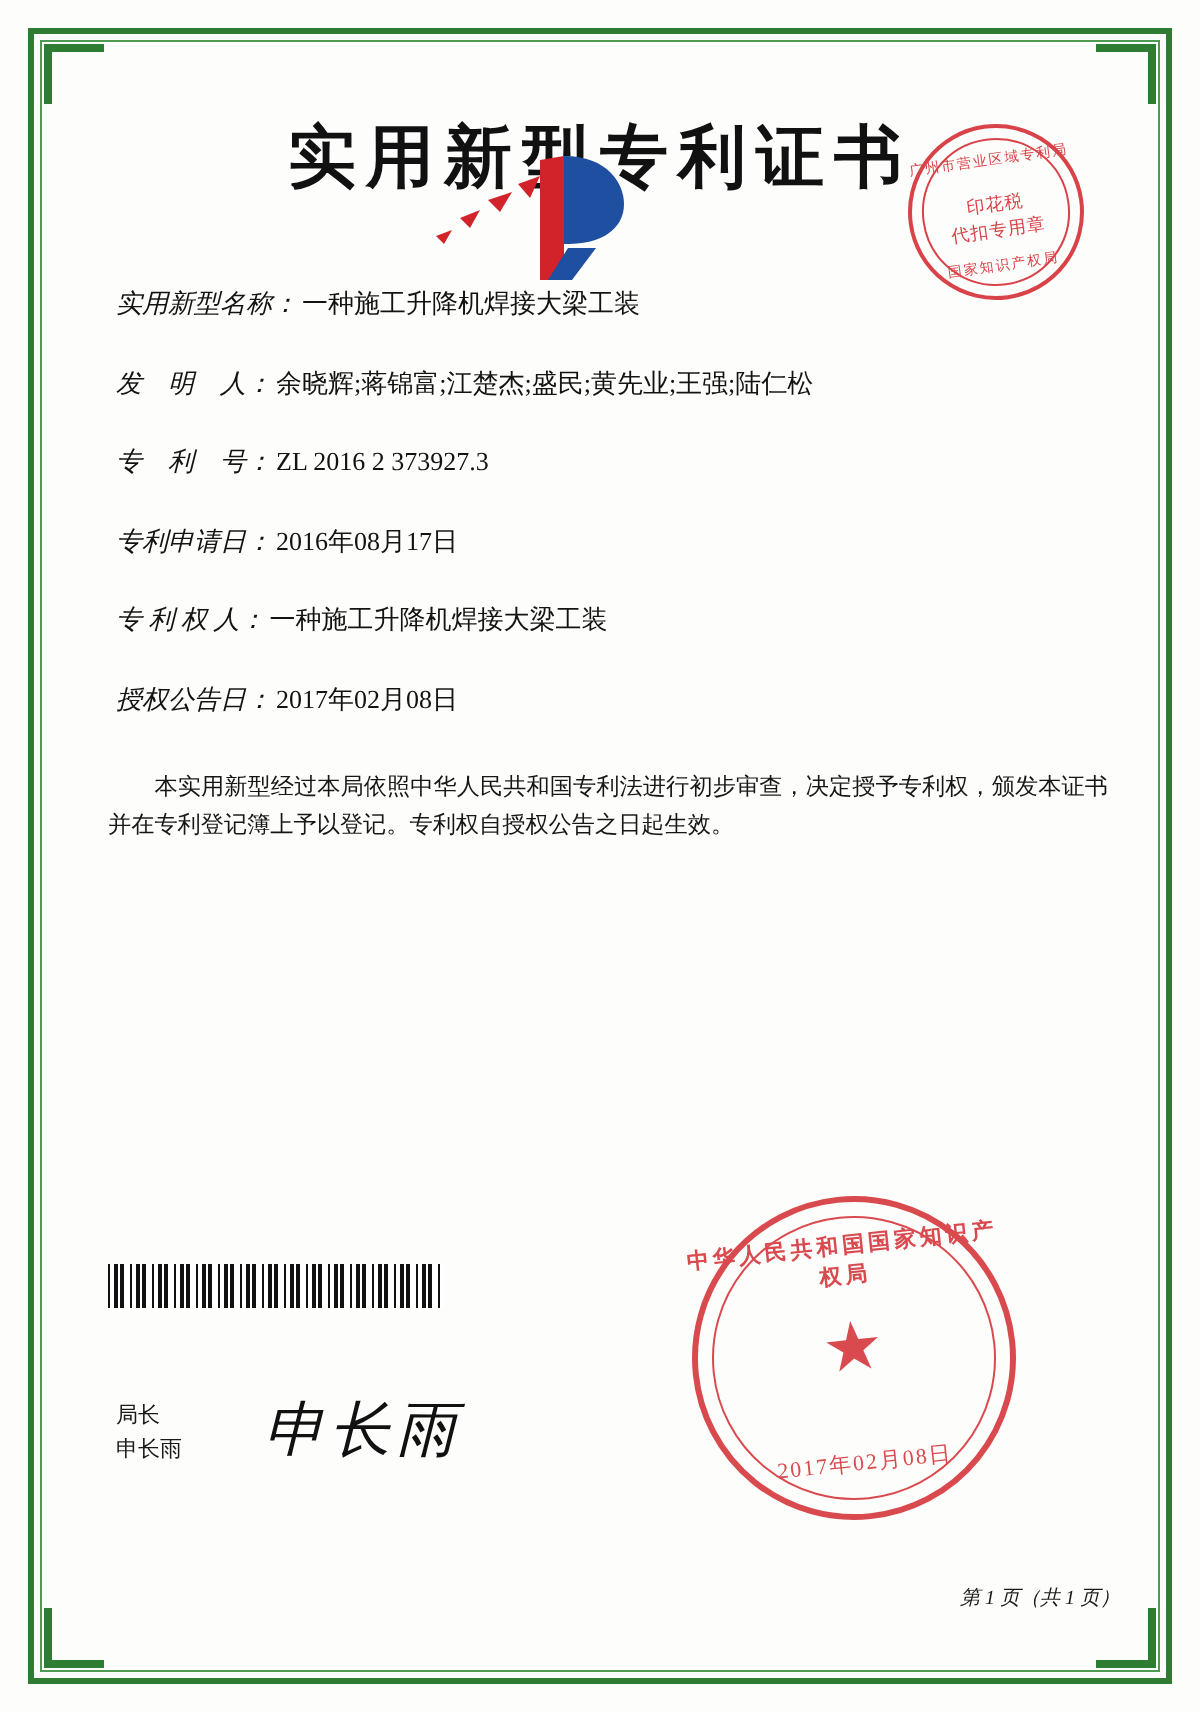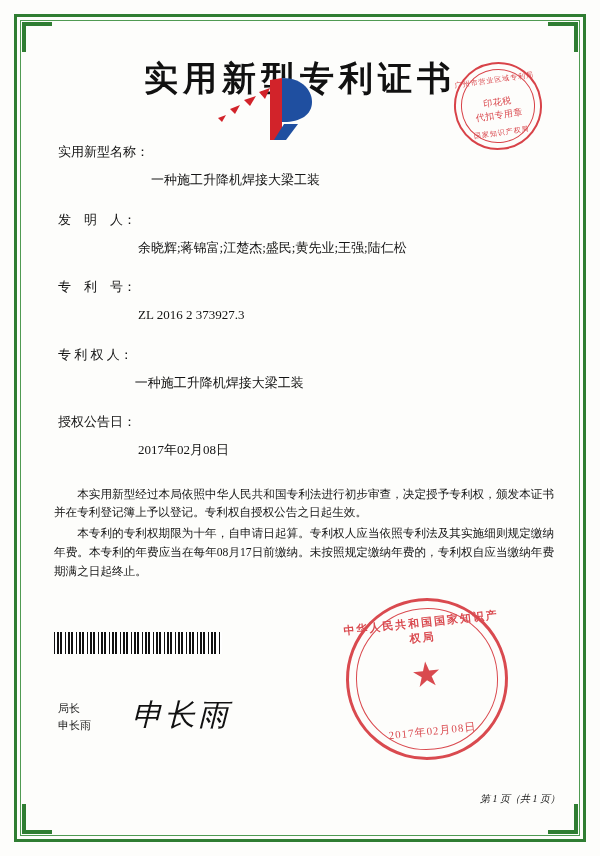--- a/index.html
+++ b/index.html
@@ -131,25 +131,25 @@
     font-size: 13px;
     line-height: 1.5;
     margin-bottom: 20px;
     color: #131313;
     display: flex;
     align-items: flex-start;
   }
   .field-label {
     white-space: pre;
     flex: 0 0 auto;
+    font-style: italic;
   }
   .field-value {
     flex: 1 1 auto;
     padding-left: 2px;
-    margin-top: 28px;
   }
 
   
   .paras {
     margin-top: 26px;
     padding: 0 6px 0 14px;
   }
   .para {
     font-size: 11.6px;
     line-height: 1.62;
@@ -299,32 +299,35 @@
       </div>
       <div class="field-row">
         <span class="field-label">发　明　人：</span>
         <span class="field-value">余晓辉;蒋锦富;江楚杰;盛民;黄先业;王强;陆仁松</span>
       </div>
       <div class="field-row">
         <span class="field-label">专　利　号：</span>
         <span class="field-value">ZL 2016 2 373927.3</span>
       </div>
       <div class="field-row">
+        <span class="field-label">专利申请日：</span>
+        <span class="field-value">2016年08月17日</span>
+      </div>
+      <div class="field-row">
         <span class="field-label">专 利 权 人：</span>
         <span class="field-value">一种施工升降机焊接大梁工装</span>
       </div>
       <div class="field-row">
         <span class="field-label">授权公告日：</span>
         <span class="field-value">2017年02月08日</span>
       </div>
     </div>
 
     <div class="paras">
       <p class="para">本实用新型经过本局依照中华人民共和国专利法进行初步审查，决定授予专利权，颁发本证书并在专利登记簿上予以登记。专利权自授权公告之日起生效。</p>
-      <p class="para">本专利的专利权期限为十年，自申请日起算。专利权人应当依照专利法及其实施细则规定缴纳年费。本专利的年费应当在每年08月17日前缴纳。未按照规定缴纳年费的，专利权自应当缴纳年费期满之日起终止。</p>
     </div>
 
     <div class="barcode"></div>
 
     <div class="sign-block">
       <div>局长</div>
       <div>申长雨</div>
     </div>
     <div class="sign-name-hand">申长雨</div>
 

